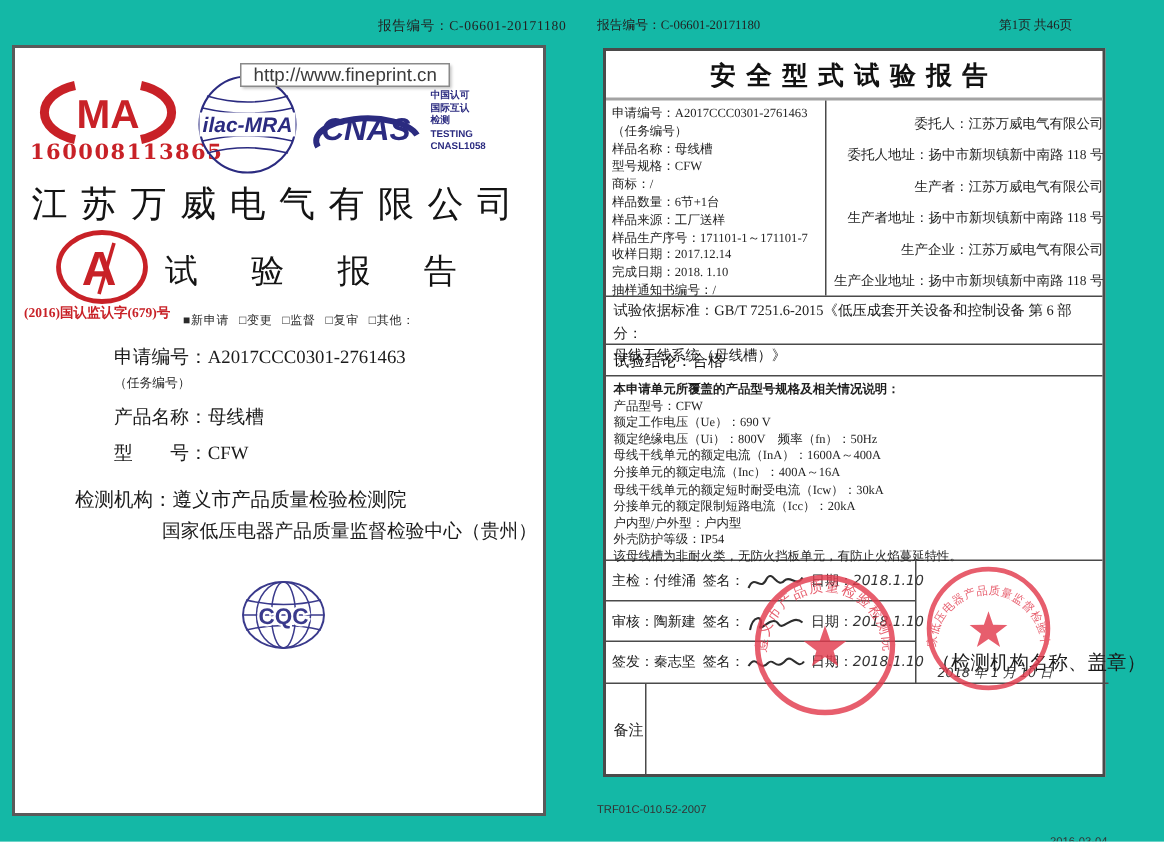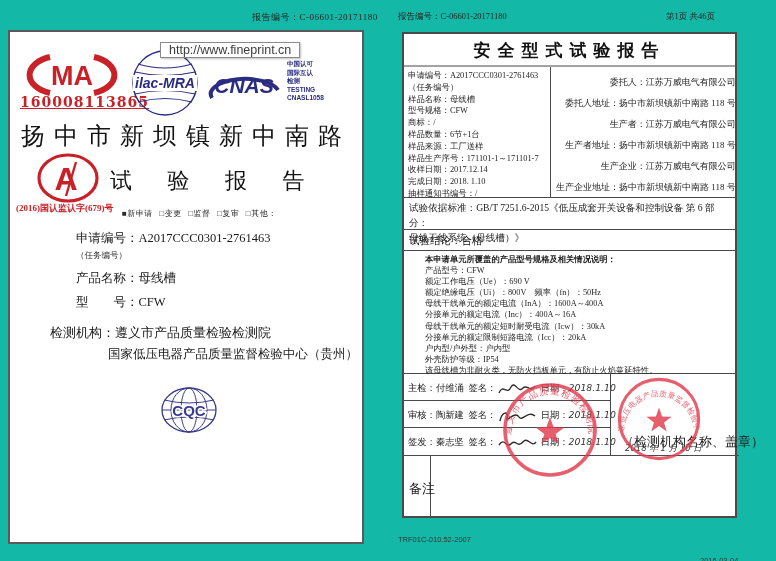--- a/index.html
+++ b/index.html
@@ -3,21 +3,21 @@
 <meta charset="utf-8">
 <style>
   * { margin:0; padding:0; box-sizing:border-box; }
   body { width:776px; height:561px; background:#ffffff; font-family:"Liberation Serif","DejaVu Serif",serif; color:#1c1c1c; }
   #canvas { position:relative; width:776px; height:561px; background:#14b8a6; overflow:hidden; }
   .abs { position:absolute; }
 
   
   .page-l { left:8px; top:30px; width:356px; height:514px; border:2px solid #5a5a5a; background:#fff; }
   .hdr-sm { font-size:9px; color:#222; letter-spacing:0.5px; }
-  .cma-num { font-family:"DejaVu Serif",serif; font-weight:bold; font-size:14px; color:#c82127; letter-spacing:1px;text-decoration:underline; }
+  .cma-num { font-family:"DejaVu Serif",serif; font-weight:bold; font-size:14px; color:#c82127; letter-spacing:1px; }
   .watermark { border:1px solid #8a8a8a; background:#fff; box-shadow:1px 1px 2px rgba(0,0,0,.25);
                font-family:"Liberation Sans","DejaVu Sans",sans-serif; font-size:12.5px; color:#3c3c3c;
                padding:0 8px; white-space:nowrap; }
   .cert-title { width:100%; text-align:center; font-size:24px; letter-spacing:9px; color:#141414; }
   .report-title { font-size:22px; letter-spacing:15px; color:#141414; }
   .cal-cap { font-size:9px; font-weight:bold; color:#c82127; white-space:nowrap; }
   .chk { font-size:8px; color:#2a2a2a; letter-spacing:0.5px; word-spacing:4px; white-space:nowrap; }
   .fld { font-size:12.5px; color:#1a1a1a; white-space:nowrap; }
   .fld-sm { font-size:8.5px; color:#2a2a2a; }
   .cnas-side { font-size:6.5px; line-height:8.5px; font-weight:bold; color:#2b2b80; font-family:"Liberation Sans",sans-serif; }
@@ -33,21 +33,21 @@
   .info-r { font-size:9px; line-height:21px; padding:5px 6px; color:#1e1e1e; white-space:nowrap;text-align:right; }
   .std { font-size:9.6px; line-height:15px; padding:2px 5px; color:#1a1a1a; }
   .concl { font-size:10.5px; font-weight:normal; padding:4px 5px; color:#111; }
   .desc { font-size:8.3px; line-height:11.1px; padding:3px 5px; color:#1e1e1e; white-space:nowrap; }
   .desc .b0 { font-weight:bold; }
   .sig-row { position:absolute; left:0; width:206px; height:27px; border-bottom:1px solid #4a4a4a;
              font-size:9.3px; line-height:27px; white-space:nowrap; padding-left:4px; color:#1a1a1a; }
   .sig-svg { vertical-align:middle; margin:0 1px; }
   .hand { font-family:"DejaVu Sans",sans-serif; font-style:italic; color:#333; }
   .stamp-note { font-size:13px; color:#1a1a1a; white-space:nowrap; }
-  .remark-lbl { font-size:13px; color:#222; }
+  .remark-lbl { font-size:10px; color:#222; }
   .foot { font-size:7.5px; color:#333; font-family:"Liberation Sans",sans-serif; }
   svg text { font-family:"Liberation Sans","DejaVu Sans",sans-serif; }
   .stamp { opacity:0.82; }
 </style>
 </head>
 <body>
 
 <div id="canvas">
 
   <div class="abs hdr-sm" style="left:252px; top:11px;">报告编号：C-06601-20171180</div>
@@ -79,21 +79,21 @@
     <div class="abs cnas-side" style="left:277px; top:28px;">
       <div>中国认可</div>
       <div>国际互认</div>
       <div>检测</div>
       <div>TESTING</div>
       <div>CNASL1058</div>
     </div>
 
     <div class="abs watermark" style="left:150px; top:10px;">http://www.fineprint.cn</div>
 
-    <div class="abs cert-title" style="top:88px;">扬中市新坝镇新中南路</div>
+    <div class="abs cert-title" style="top:88px;">江苏万威电气有限公司</div>
 
     <svg class="abs" style="left:26px; top:120px;" width="64" height="52" viewBox="0 0 64 52">
       <ellipse cx="32" cy="26" rx="29" ry="23" fill="none" stroke="#c82127" stroke-width="3.2"></ellipse>
       <text x="30" y="38" text-anchor="middle" font-size="32" font-weight="bold" fill="#c82127">A</text>
       <path d="M40,10 L30,44" stroke="#c82127" stroke-width="2.4"></path>
     </svg>
     <div class="abs cal-cap" style="left:6px; top:170px;">(2016)国认监认字(679)号</div>
 
     <div class="abs report-title" style="left:100px; top:134px;">试 验 报 告</div>
 
@@ -151,21 +151,21 @@
       <div class="std">
         <div>试验依据标准：GB/T 7251.6-2015《低压成套开关设备和控制设备 第 6 部分：</div>
         <div>母线干线系统（母线槽）》</div>
       </div>
     </div>
 
     <div class="row" style="top:196px; height:21px;">
       <div class="concl">试验结论：合格</div>
     </div>
 
-    <div class="row" style="top:217px; height:123px;padding-left:16px;">
+    <div class="row" style="top:217px; height:123px;">
       <div class="desc">
         <div class="b0">本申请单元所覆盖的产品型号规格及相关情况说明：</div>
         <div>产品型号：CFW</div>
         <div>额定工作电压（Ue）：690 V</div>
         <div>额定绝缘电压（Ui）：800V　频率（fn）：50Hz</div>
         <div>母线干线单元的额定电流（InA）：1600A～400A</div>
         <div>分接单元的额定电流（Inc）：400A～16A</div>
         <div>母线干线单元的额定短时耐受电流（Icw）：30kA</div>
         <div>分接单元的额定限制短路电流（Icc）：20kA</div>
         <div>户内型/户外型：户内型</div>

